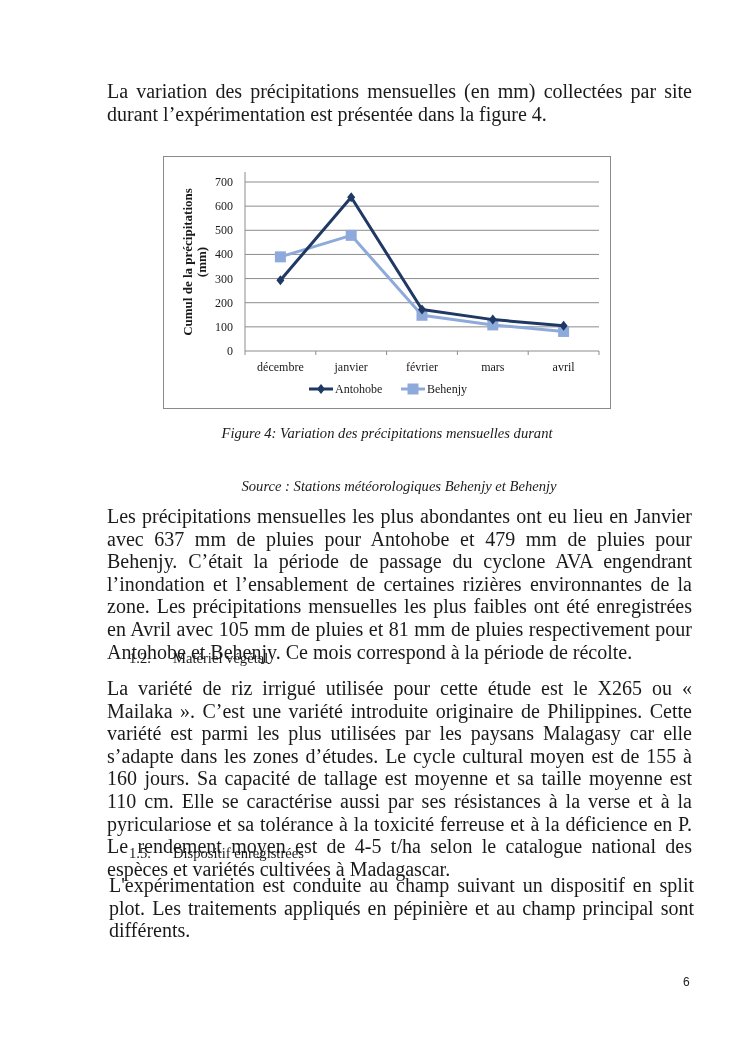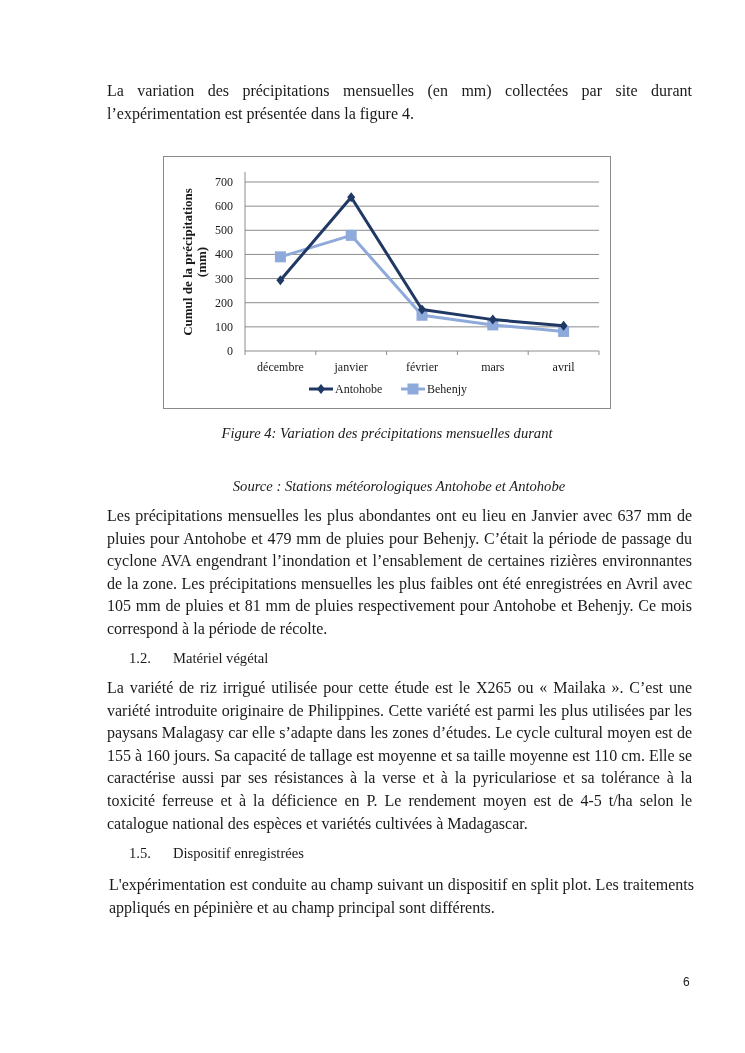--- a/index.html
+++ b/index.html
@@ -1,17 +1,17 @@
 <!DOCTYPE html>
 <html><head>
 <meta charset="utf-8">
 <style>
   html, body { margin: 0; padding: 0; background: #ffffff; }
   body { width: 745px; height: 1053px; position: relative; font-family: "Liberation Serif", serif; color: #1a1a1a; }
-  .para { position: absolute; left: 107px; width: 585px; font-size: 16px; line-height: 22.6px; text-align: justify; text-align-last: left; }
+  .para { position: absolute; left: 107px; width: 585px; font-size: 20px; line-height: 22.6px; text-align: justify; text-align-last: left; }
   .h2 { position: absolute; left: 129px; font-size: 14.6px; font-weight: normal; }
   .h2 .num { display: inline-block; width: 44px; }
   .figure-box { position: absolute; left: 163px; top: 156px; width: 448px; height: 253px; border: 1px solid #8a8a8a; box-sizing: border-box; }
   .caption { position: absolute; left: 200px; width: 374px; text-align: center; font-style: italic; font-weight: normal; font-size: 14.6px; line-height: 21px; }
   .source { position: absolute; left: 200px; width: 398px; text-align: center; font-style: italic; font-size: 14.6px; }
   .pagenum { position: absolute; left: 683px; top: 975px; font-family: "Liberation Sans", sans-serif; font-size: 12px; }
   svg text { font-family: "Liberation Serif", serif; }
 </style>
 </head>
 <body>
@@ -80,21 +80,21 @@
         <rect x="243.5" y="226.5" width="11" height="11" fill="#8eaadb"></rect>
         <text x="263" y="236" font-size="12" fill="#1a1a1a">Behenjy</text>
       </g>
   </svg>
 </div>
 
 <div class="caption" style="top:423px;">
   <div>Figure 4: Variation des précipitations mensuelles durant</div>
 </div>
 
-<div class="source" style="top:478px;">Source : Stations météorologiques Antohobe et Antohobe</div>
+<div class="source" style="top:478px;">Source : Stations météorologiques Behenjy et Behenjy</div>
 
 <p class="para" style="top:505px; margin:0;">Les précipitations mensuelles les plus abondantes ont eu lieu en Janvier avec 637 mm de pluies pour Antohobe et 479 mm de pluies pour Behenjy. C’était la période de passage du cyclone AVA engendrant l’inondation et l’ensablement de certaines rizières environnantes de la zone. Les précipitations mensuelles les plus faibles ont été enregistrées en Avril avec 105 mm de pluies et 81 mm de pluies respectivement pour Antohobe et Behenjy. Ce mois correspond à la période de récolte.</p>
 
 <div class="h2" style="top:650px;">
   <span class="num">1.2.</span><span>Matériel végétal</span>
 </div>
 <p class="para" style="top:677px; margin:0;">La variété de riz irrigué utilisée pour cette étude est le X265 ou « Mailaka ». C’est une variété introduite originaire de Philippines. Cette variété est parmi les plus utilisées par les paysans Malagasy car elle s’adapte dans les zones d’études. Le cycle cultural moyen est de 155 à 160 jours. Sa capacité de tallage est moyenne et sa taille moyenne est 110 cm. Elle se caractérise aussi par ses résistances à la verse et à la pyriculariose et sa tolérance à la toxicité ferreuse et à la déficience en P. Le rendement moyen est de 4-5 t/ha selon le catalogue national des espèces et variétés cultivées à Madagascar.</p>
 
 <div class="h2" style="top:845px;">
   <span class="num">1.5.</span><span>Dispositif enregistrées</span>

